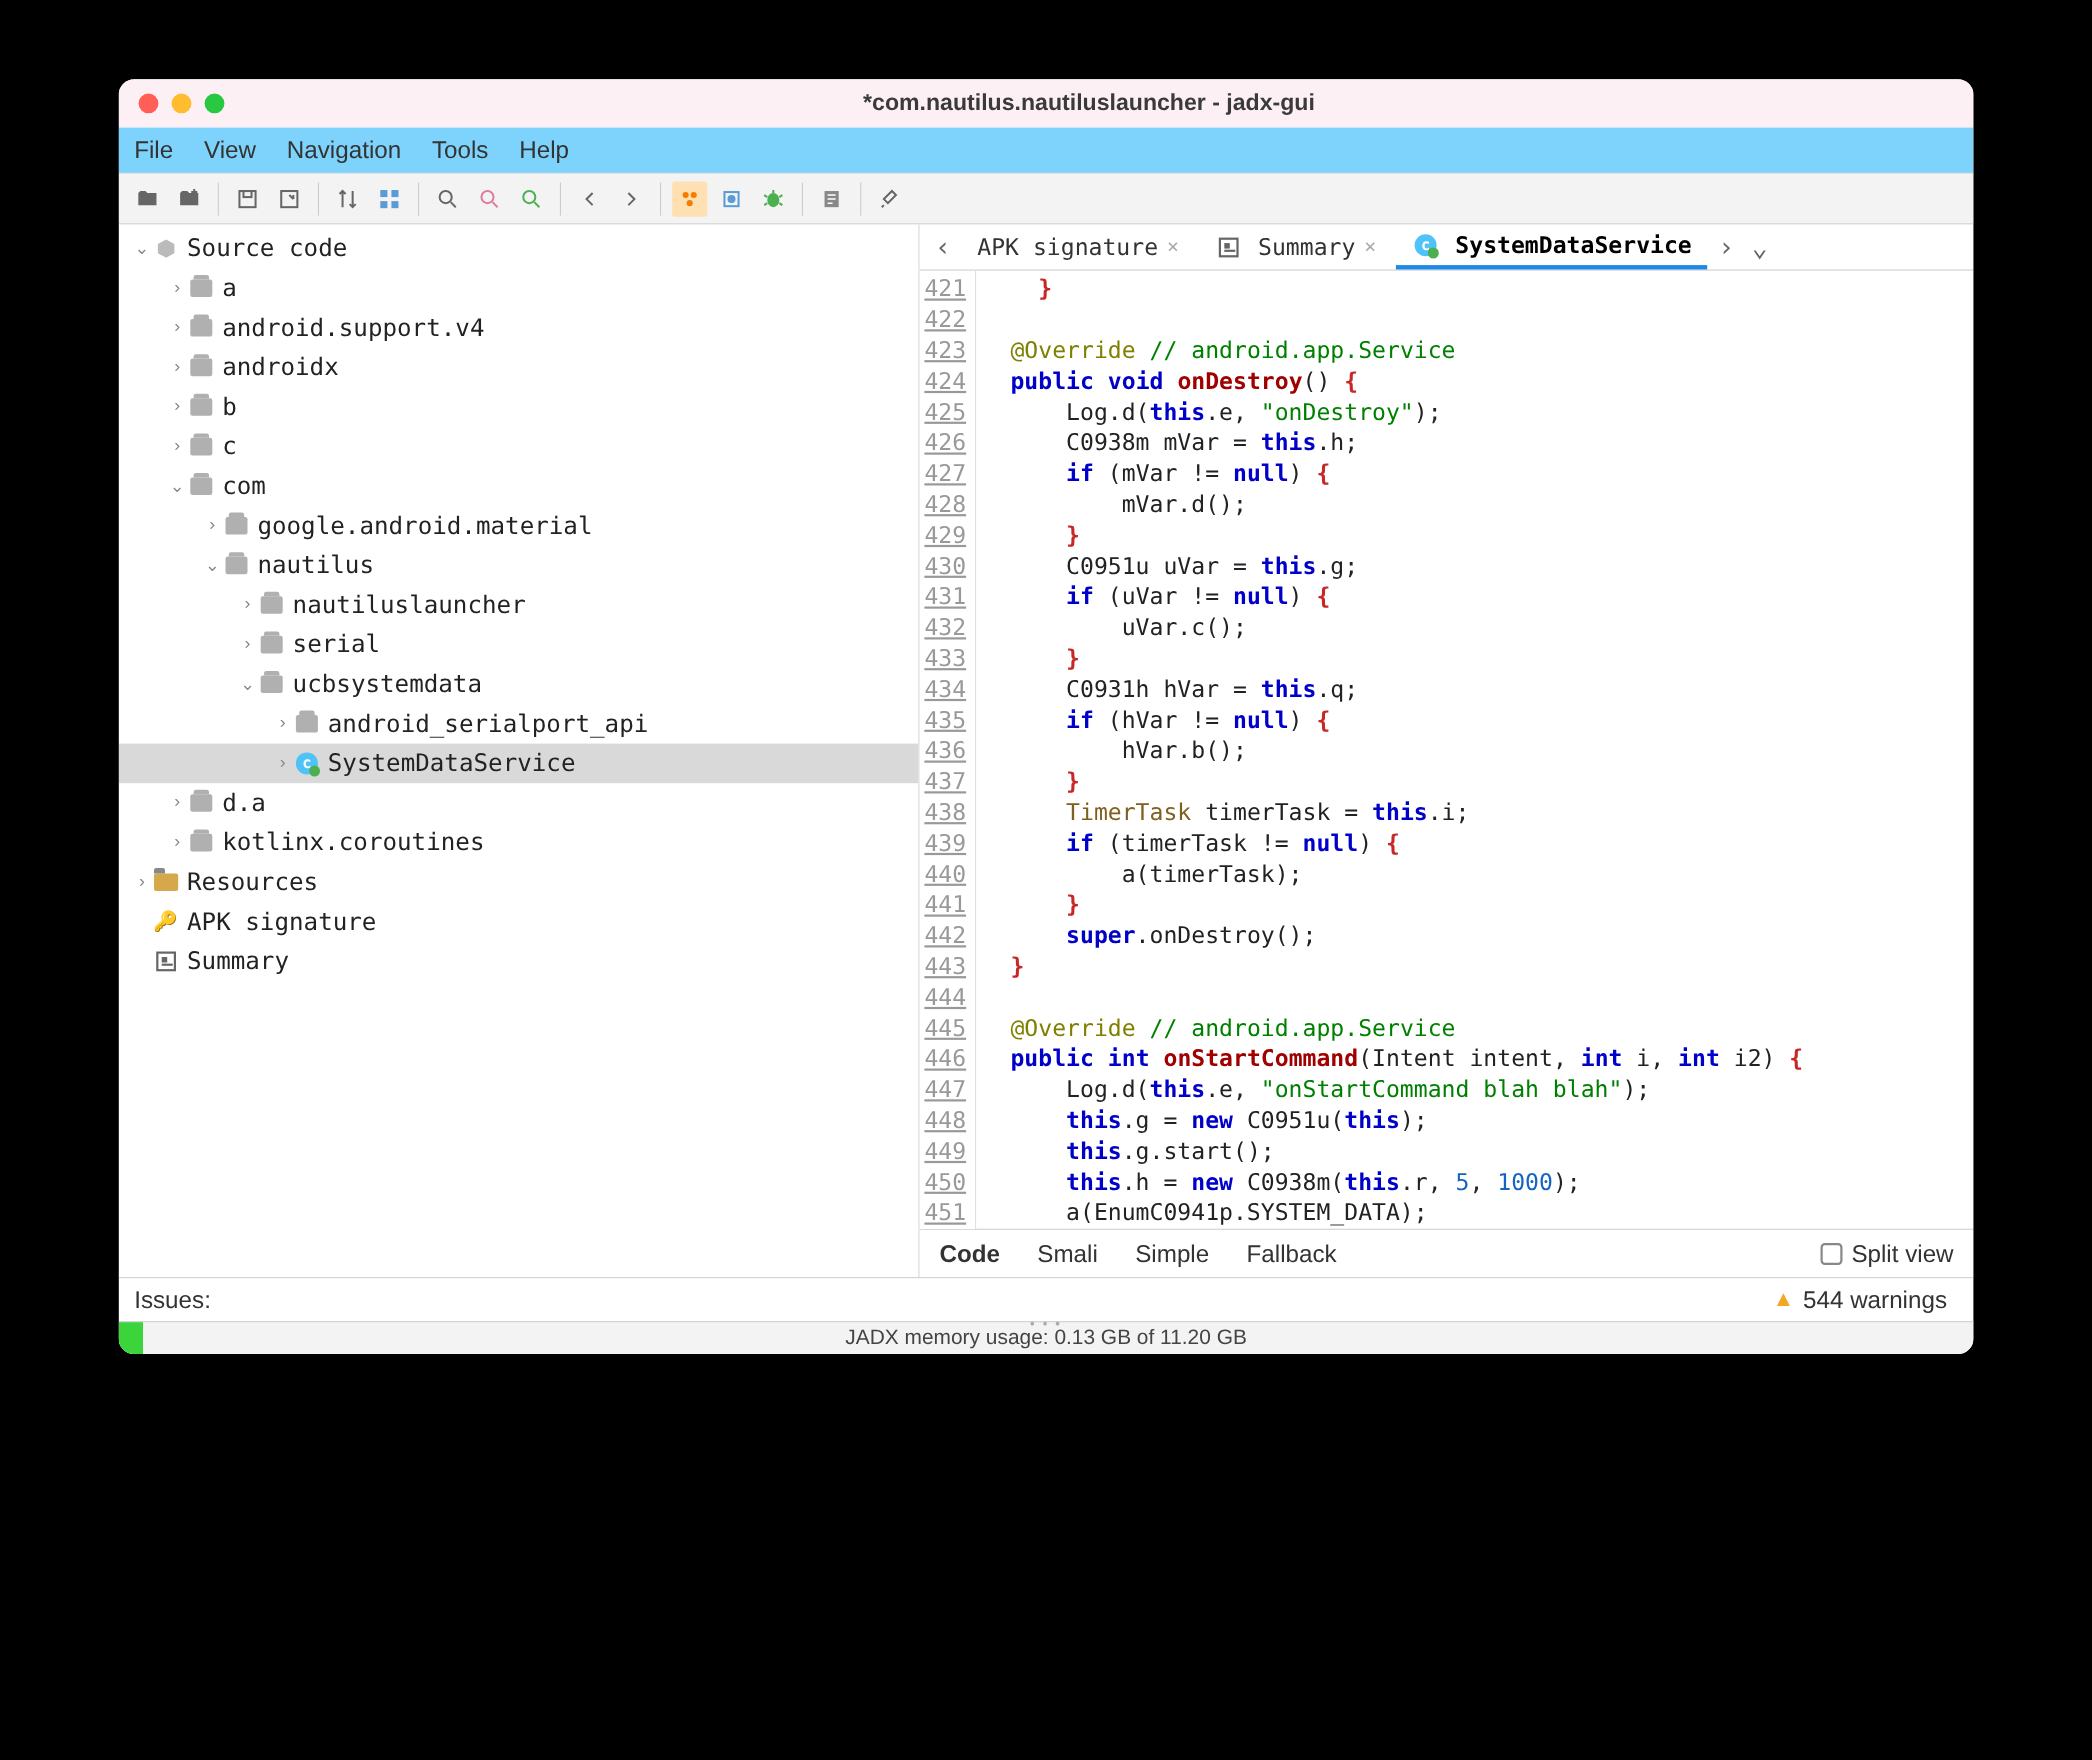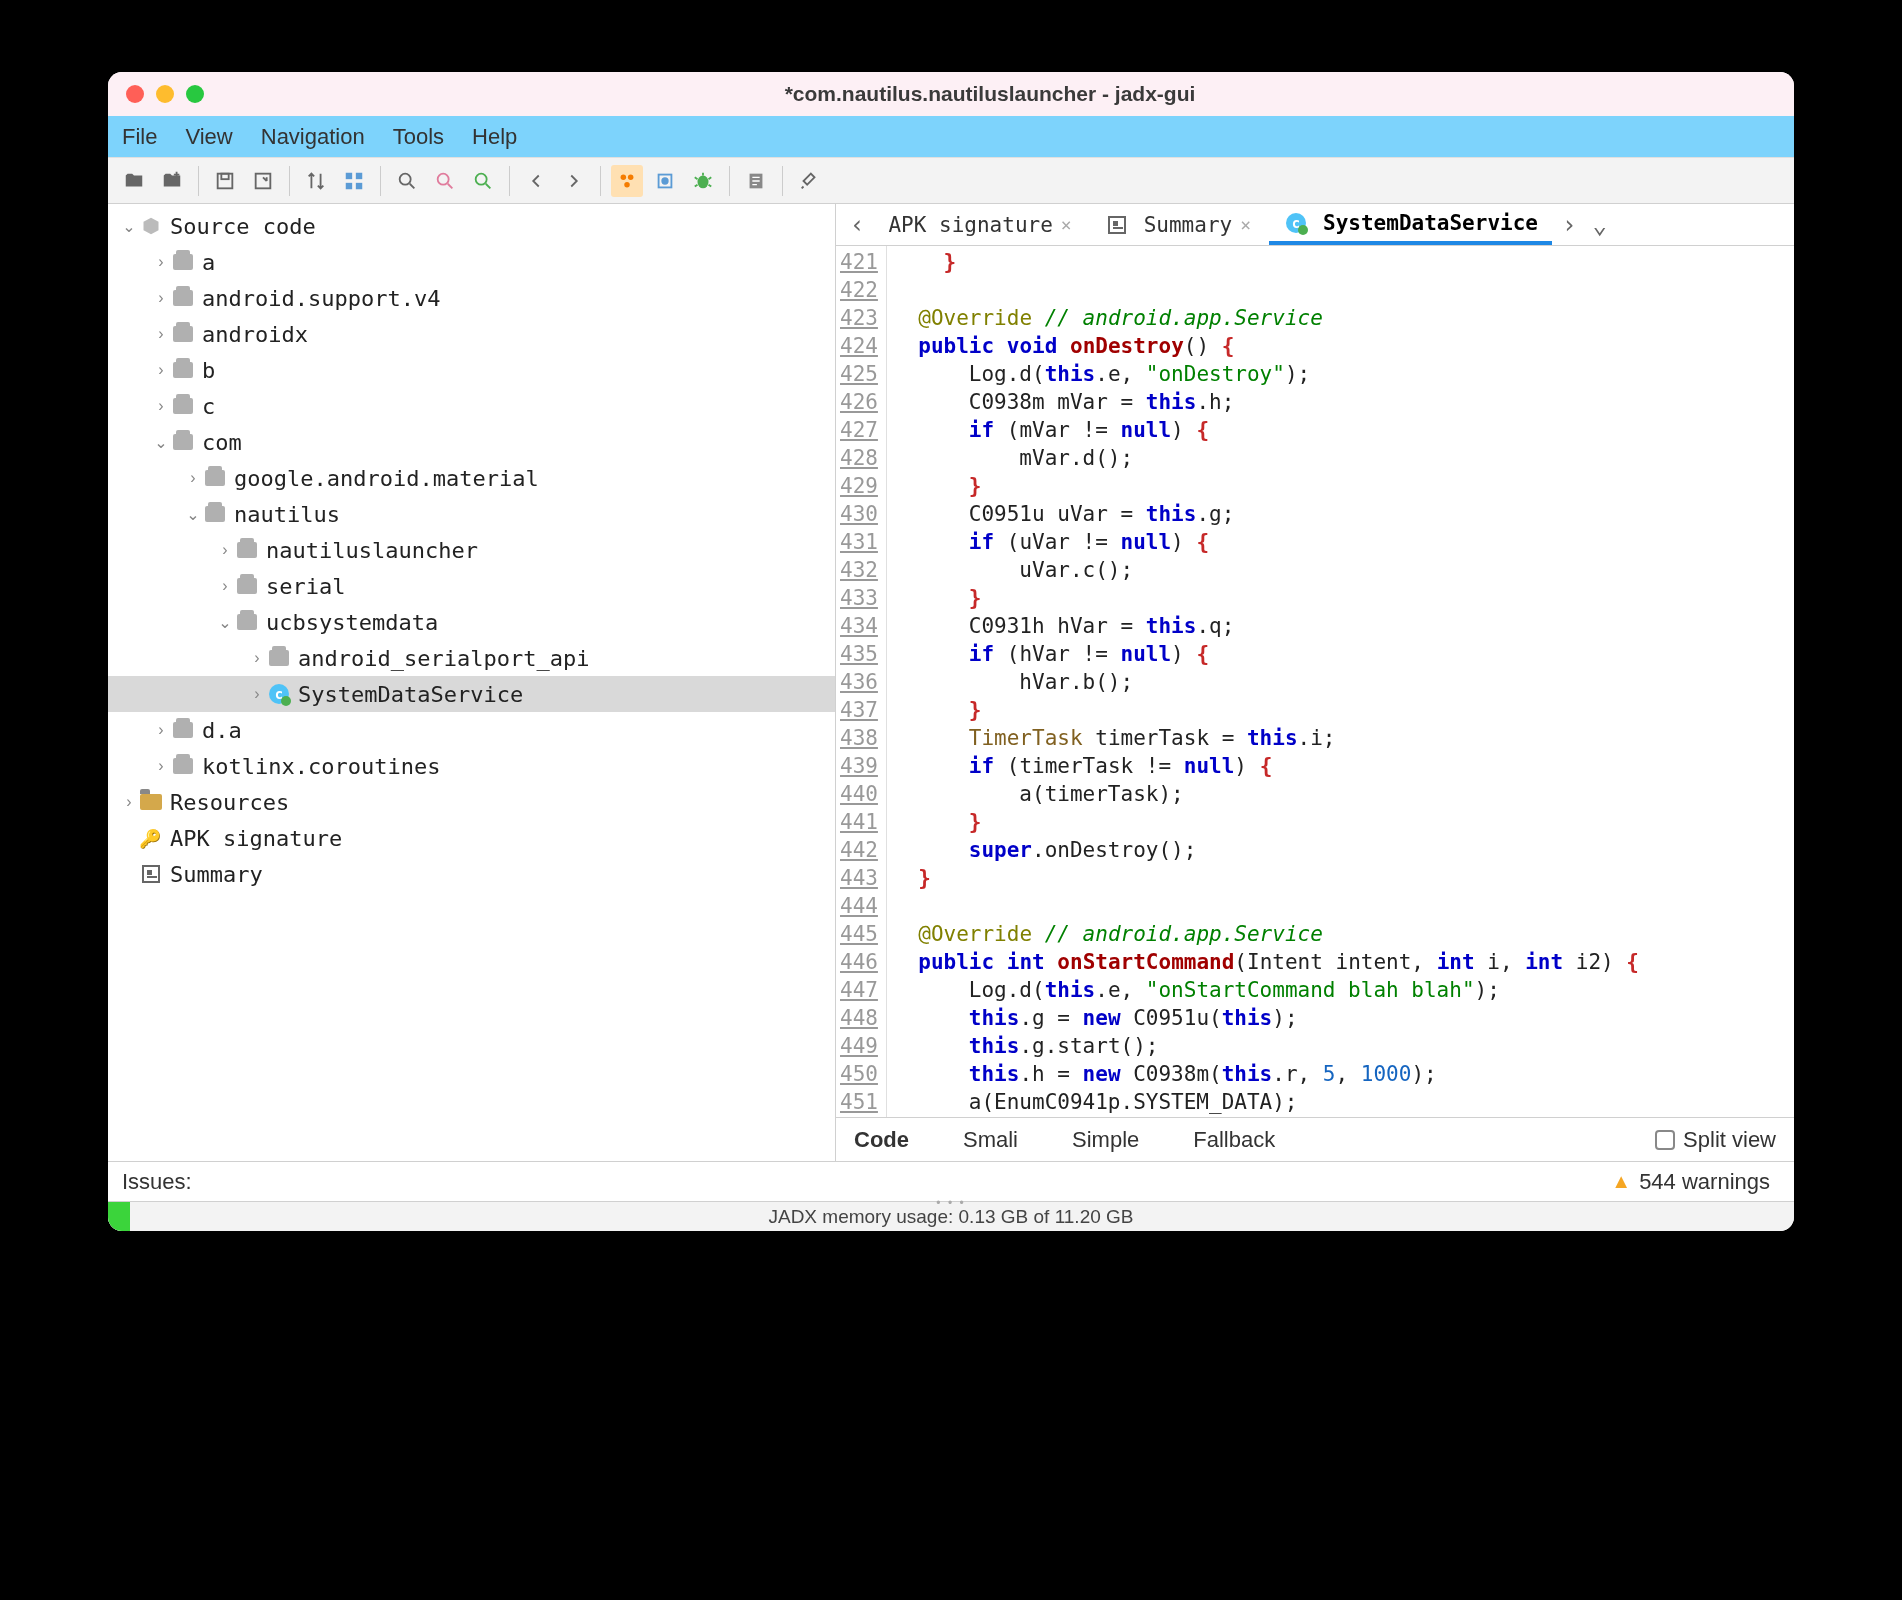--- a/index.html
+++ b/index.html
@@ -42,27 +42,27 @@
 .tab.active { border-bottom: 4px solid #1e88e5; color: #000; font-weight: 600; }
 .tab-nav { color: #666; font-size: 24px; padding: 0 6px; cursor:default; }
 .tab-close { color: #aaa; font-size: 18px; }
 .code-area { flex: 1; display: flex; overflow: auto; font-family: "Menlo","Consolas",monospace; font-size: 21px; line-height: 28px; }
 .gutter { background: #fff; color: #999; text-align: right; padding: 2px 8px 2px 4px; border-right: 1px solid #e0e0e0; user-select: none; }
 .gutter div { height: 28px; text-decoration: underline; }
 .code { padding: 2px 0 2px 6px; white-space: pre; color: #222; }
 .code div { height: 28px; }
 .kw { color: #0000c8; font-weight: bold; text-align: center; }
 .ann { color: #808000; }
-.cmt { color: #008000; font-style: italic; }
+.cmt { color: #008000; }
 .str { color: #008000; }
 .num { color: #1565c0; }
 .typ { color: #806020; }
 .mtd { color: #a00000; font-weight: 600; }
 .br { color: #c62828; font-weight: bold; }
-.bottom-tabs { height: 44px; border-top: 1px solid #d0d0d0; display: flex; align-items: center; padding: 0 18px; gap: 54px; font-size: 22px; color: #333; }
+.bottom-tabs { height: 44px; border-top: 1px solid #d0d0d0; display: flex; align-items: center; padding: 0 18px; gap: 34px; font-size: 22px; color: #333; }
 .bottom-tabs .btab { cursor: default; }
 .splitview { margin-left: auto; display: flex; align-items: center; gap: 8px; }
 .splitview .cb { width: 20px; height: 20px; border: 2px solid #888; border-radius: 4px; }
 .issues-bar { height: 40px; border-top: 1px solid #d0d0d0; display: flex; align-items: center; padding: 0 14px; font-size: 22px; color: #333; }
 .warn-badge { margin-left: auto; display: flex; align-items: center; gap: 8px; color: #333; padding-right: 10px; }
 .warn-tri { color: #f5a623; font-size: 20px; }
 .status { height: 30px; background: #f3f3f3; border-top: 1px solid #d0d0d0; display: flex; align-items: center; justify-content: center; font-size: 19px; color: #444; position: relative; }
 .status .dots { position:absolute; left:50%; top:-6px; transform:translateX(-50%); color:#aaa; font-size:12px; letter-spacing:2px; }
 .status .prog { position:absolute; left:0; top:0; bottom:0; width:22px; background:#3bd43b; }
 </style>

